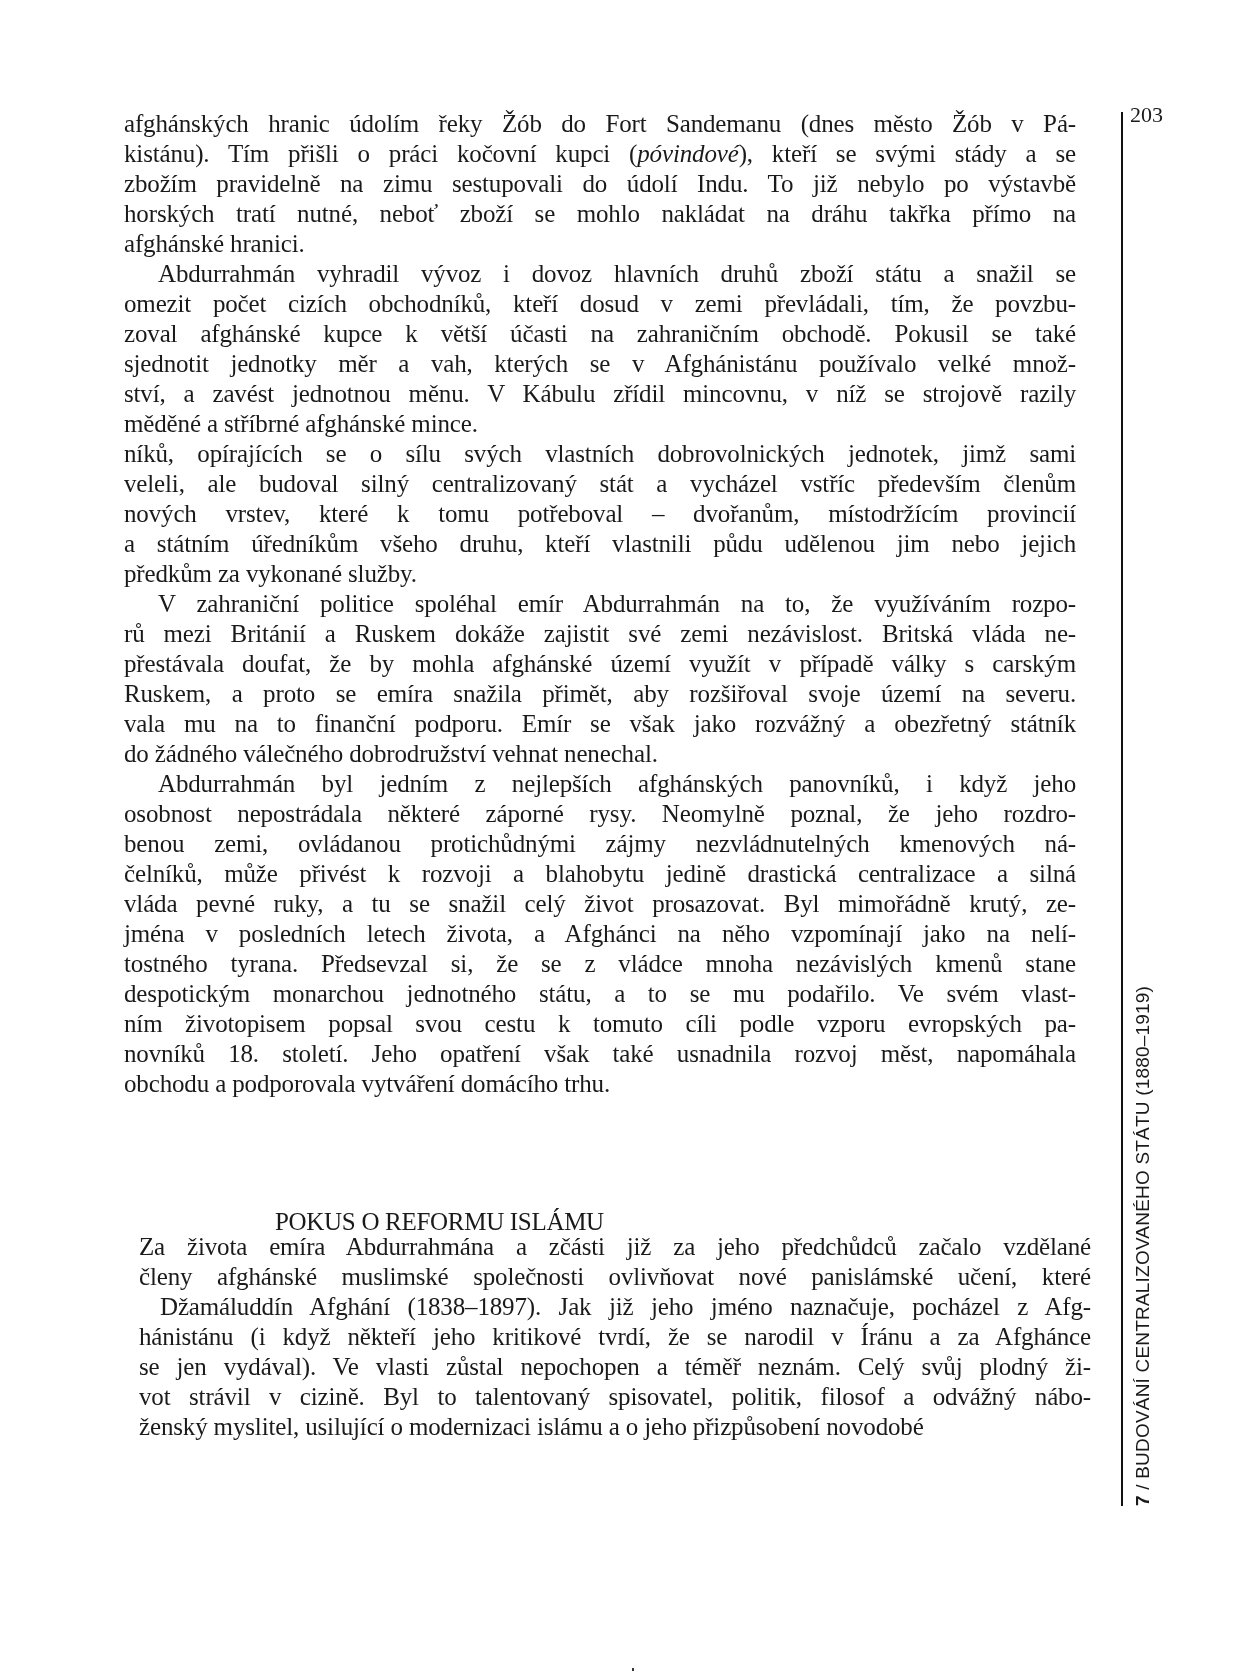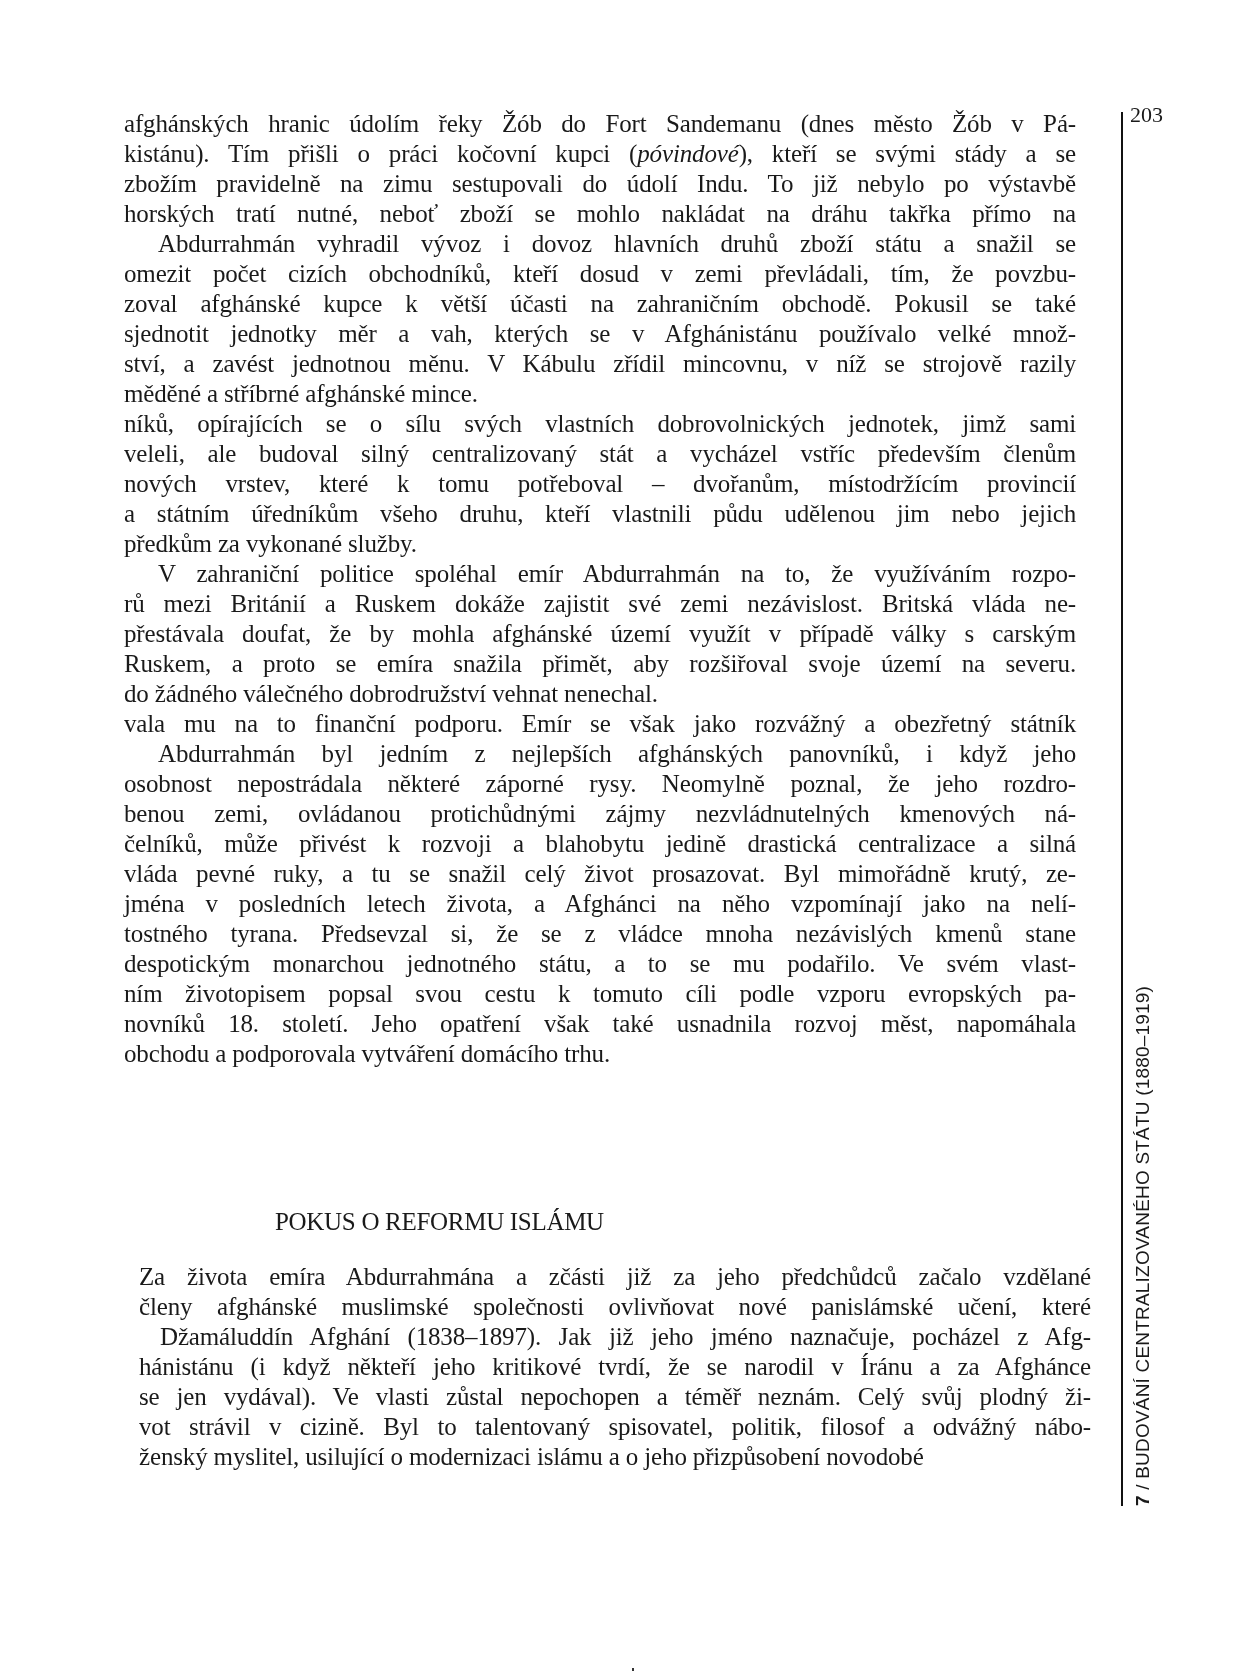--- a/index.html
+++ b/index.html
@@ -7,40 +7,41 @@
          font-family: "Liberation Serif", "DejaVu Serif", serif; color: #1a1a1a; }
   .column { position: absolute; left: 124px; top: 109px; width: 952px; }
   .para { margin: 0; }
   .line { display: block; height: 30px; line-height: 30px; font-size: 25px;
           text-align: justify; text-align-last: justify; white-space: nowrap;
           letter-spacing: -0.15px; word-spacing: 0px; }
   .line.last { text-align-last: left; }
   .line.indent { padding-left: 34px; }
   .heading { position: absolute; left: 275px; top: 1207px; font-size: 25px; line-height: 30px;
              letter-spacing: -0.3px; color: #1a1a1a; }
-  .col2 { position: absolute; left: 139px; top: 1262px; width: 952px; }
+  .col2 { position: absolute; left: 139px; top: 1232px; width: 952px; }
   .rule { position: absolute; left: 1121px; top: 112px; width: 2px; height: 1394px; background: #111; }
   .pagenum { position: absolute; left: 1130px; top: 100px; font-size: 22px; line-height: 30px;
              font-family: "Liberation Serif", serif; color: #1a1a1a; }
   .running { position: absolute; left: 1131px; top: 1506px; transform-origin: 0 0; transform: rotate(-90deg);
              white-space: nowrap; font-family: "Liberation Sans", "DejaVu Sans", sans-serif;
              font-size: 19px; line-height: 24px; letter-spacing: 0.2px; color: #1a1a1a; }
   .running .chapnum { font-weight: bold; }
   .scan-dot { position: absolute; left: 632px; top: 1668px; width: 2px; height: 3px; background: #333; }
   em { font-style: italic; margin-top: 30px; }
 </style>
 </head>
 <body>
 
 <div class="column" id="col1">
     <div class="para">
       <div class="line" style="display: block;"><span style="word-spacing: 0px; white-space: nowrap;">afghánských hranic údolím řeky Žób do Fort Sandemanu (dnes město Žób v Pá-</span></div>
       <div class="line" style="display: block;"><span style="word-spacing: 0px; white-space: nowrap;"><span>kistánu). Tím přišli o práci kočovní kupci (</span><em>póvindové</em><span>), kteří se svými stády a se</span></span></div>
       <div class="line" style="display: block;"><span style="word-spacing: 0px; white-space: nowrap;">zbožím pravidelně na zimu sestupovali do údolí Indu. To již nebylo po výstavbě</span></div>
       <div class="line" style="display: block;"><span style="word-spacing: 0px; white-space: nowrap;">horských tratí nutné, neboť zboží se mohlo nakládat na dráhu takřka přímo na</span></div>
+      <div class="line last" style="display: block;"><span style="white-space: nowrap;">afghánské hranici.</span></div>
     </div>
     <div class="para">
       <div class="line indent" style="display: block;"><span style="word-spacing: 0px; white-space: nowrap;">Abdurrahmán vyhradil vývoz i dovoz hlavních druhů zboží státu a snažil se</span></div>
       <div class="line" style="display: block;"><span style="word-spacing: 0px; white-space: nowrap;">omezit počet cizích obchodníků, kteří dosud v zemi převládali, tím, že povzbu-</span></div>
       <div class="line" style="display: block;"><span style="word-spacing: 0px; white-space: nowrap;">zoval afghánské kupce k větší účasti na zahraničním obchodě. Pokusil se také</span></div>
       <div class="line" style="display: block;"><span style="word-spacing: 0px; white-space: nowrap;">sjednotit jednotky měr a vah, kterých se v Afghánistánu používalo velké množ-</span></div>
       <div class="line" style="display: block;"><span style="word-spacing: 0px; white-space: nowrap;">ství, a zavést jednotnou měnu. V Kábulu zřídil mincovnu, v níž se strojově razily</span></div>
       <div class="line last" style="display: block;"><span style="white-space: nowrap;">měděné a stříbrné afghánské mince.</span></div>
     </div>
     <div class="para">
@@ -48,22 +49,22 @@
       <div class="line" style="display: block;"><span style="word-spacing: 0px; white-space: nowrap;">veleli, ale budoval silný centralizovaný stát a vycházel vstříc především členům</span></div>
       <div class="line" style="display: block;"><span style="word-spacing: 0px; white-space: nowrap;">nových vrstev, které k tomu potřeboval – dvořanům, místodržícím provincií</span></div>
       <div class="line" style="display: block;"><span style="word-spacing: 0px; white-space: nowrap;">a státním úředníkům všeho druhu, kteří vlastnili půdu udělenou jim nebo jejich</span></div>
       <div class="line last" style="display: block;"><span style="white-space: nowrap;">předkům za vykonané služby.</span></div>
     </div>
     <div class="para">
       <div class="line indent" style="display: block;"><span style="word-spacing: 0px; white-space: nowrap;">V zahraniční politice spoléhal emír Abdurrahmán na to, že využíváním rozpo-</span></div>
       <div class="line" style="display: block;"><span style="word-spacing: 0px; white-space: nowrap;">rů mezi Británií a Ruskem dokáže zajistit své zemi nezávislost. Britská vláda ne-</span></div>
       <div class="line" style="display: block;"><span style="word-spacing: 0px; white-space: nowrap;">přestávala doufat, že by mohla afghánské území využít v případě války s carským</span></div>
       <div class="line" style="display: block;"><span style="word-spacing: 0px; white-space: nowrap;">Ruskem, a proto se emíra snažila přimět, aby rozšiřoval svoje území na severu.</span></div>
+      <div class="line" style="display: block;"><span style="word-spacing: 0px; white-space: nowrap;">vala mu na to finanční podporu. Emír se však jako rozvážný a obezřetný státník</span></div>
       <div class="line last" style="display: block;"><span style="white-space: nowrap;">do žádného válečného dobrodružství vehnat nenechal.</span></div>
-      <div class="line" style="display: block;"><span style="word-spacing: 0px; white-space: nowrap;">vala mu na to finanční podporu. Emír se však jako rozvážný a obezřetný státník</span></div>
     </div>
     <div class="para">
       <div class="line indent" style="display: block;"><span style="word-spacing: 0px; white-space: nowrap;">Abdurrahmán byl jedním z nejlepších afghánských panovníků, i když jeho</span></div>
       <div class="line" style="display: block;"><span style="word-spacing: 0px; white-space: nowrap;">osobnost nepostrádala některé záporné rysy. Neomylně poznal, že jeho rozdro-</span></div>
       <div class="line" style="display: block;"><span style="word-spacing: 0px; white-space: nowrap;">benou zemi, ovládanou protichůdnými zájmy nezvládnutelných kmenových ná-</span></div>
       <div class="line" style="display: block;"><span style="word-spacing: 0px; white-space: nowrap;">čelníků, může přivést k rozvoji a blahobytu jedině drastická centralizace a silná</span></div>
       <div class="line" style="display: block;"><span style="word-spacing: 0px; white-space: nowrap;">vláda pevné ruky, a tu se snažil celý život prosazovat. Byl mimořádně krutý, ze-</span></div>
       <div class="line" style="display: block;"><span style="word-spacing: 0px; white-space: nowrap;">jména v posledních letech života, a Afghánci na něho vzpomínají jako na nelí-</span></div>
       <div class="line" style="display: block;"><span style="word-spacing: 0px; white-space: nowrap;">tostného tyrana. Předsevzal si, že se z vládce mnoha nezávislých kmenů stane</span></div>
       <div class="line" style="display: block;"><span style="word-spacing: 0px; white-space: nowrap;">despotickým monarchou jednotného státu, a to se mu podařilo. Ve svém vlast-</span></div>

